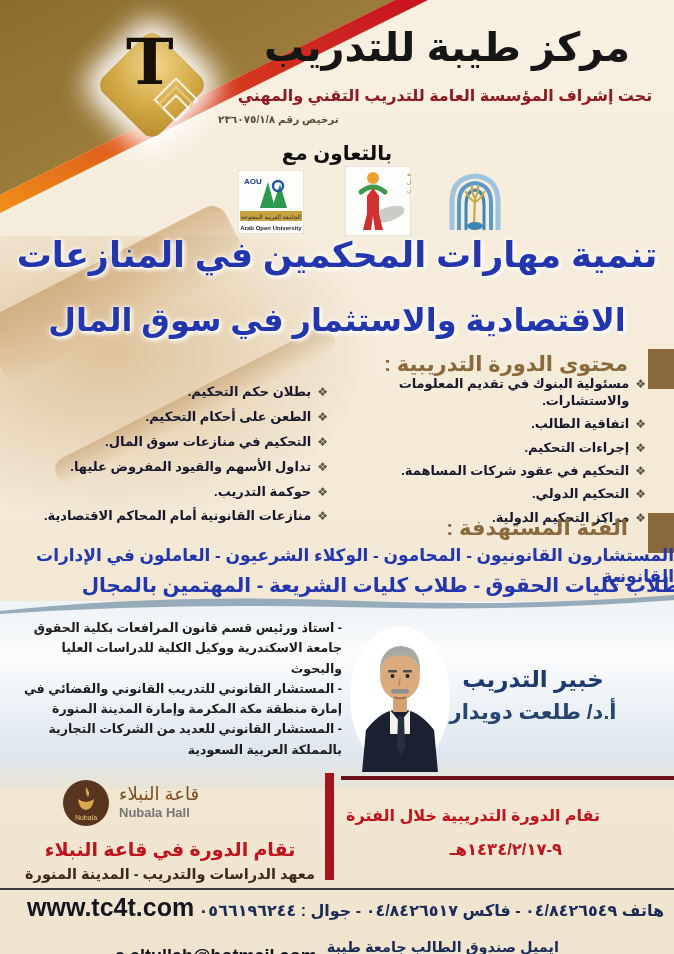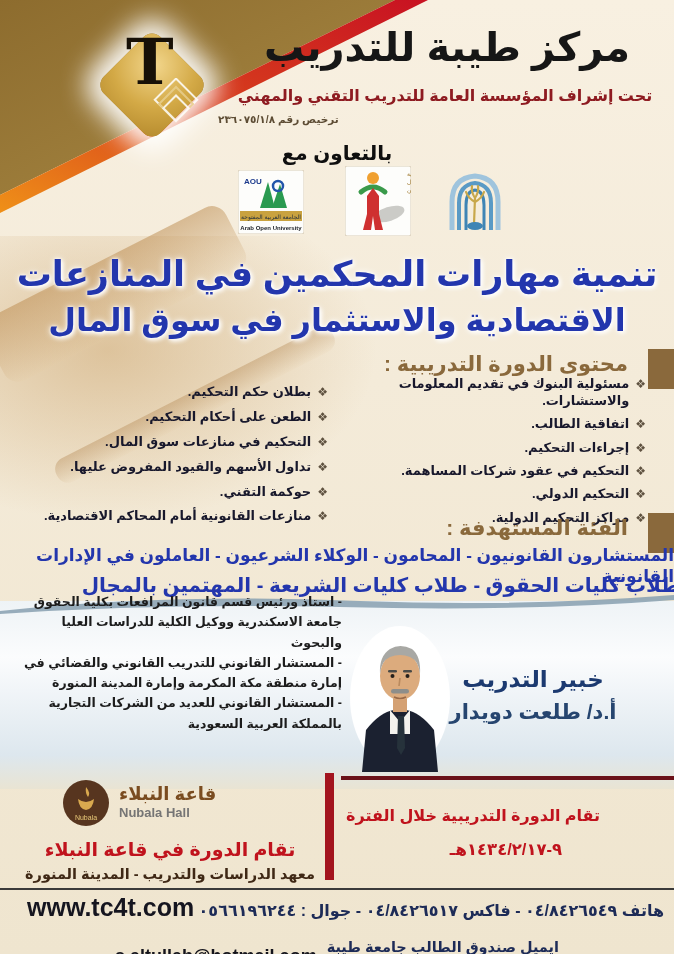--- a/index.html
+++ b/index.html
@@ -23,21 +23,21 @@
   .coop{left:0;top:141px;width:674px;text-align:center;direction:rtl;
     font-size:20px;font-weight:800;color:#0f0f0f;}
   
   .gavel{left:-30px;top:236px;width:430px;height:300px;
     background:radial-gradient(ellipse at 32% 38%,rgba(198,155,95,.5),rgba(198,155,95,0) 65%);}
   .gbar1{left:-20px;top:258px;width:270px;height:72px;border-radius:16px;transform:rotate(-27deg);
     background:linear-gradient(180deg,rgba(186,136,74,.5),rgba(230,205,165,.15));}
   .gbar2{left:40px;top:392px;width:310px;height:26px;border-radius:12px;transform:rotate(-27deg);
     background:linear-gradient(180deg,rgba(176,130,75,.38),rgba(230,205,165,.1));}
   
-  .title1{left:0;top:254px;width:674px;text-align:center;direction:rtl;
+  .title1{left:0;top:235px;width:674px;text-align:center;direction:rtl;
     font-size:35px;font-weight:800;color:#2336ad;
     text-shadow:0 0 3px #fff,0 0 7px #fff,2px 2px 4px rgba(255,255,255,.95);}
   .title2{left:0;top:301px;width:674px;text-align:center;direction:rtl;
     font-size:32px;font-weight:800;color:#2336ad;
     text-shadow:0 0 3px #fff,0 0 7px #fff,2px 2px 4px rgba(255,255,255,.95);}
   
   .hblock{right:0;width:26px;background:#8a693c;}
   .hb1{top:349px;height:40px;}
   .hb2{top:513px;height:40px;}
   .shead{right:46px;direction:rtl;font-size:21px;font-weight:800;color:#8a693c;}
@@ -51,31 +51,31 @@
     font-size:13px;font-weight:700;color:#18182c;line-height:1.3;text-align:right;}
   .blt{color:#5f5240;font-size:12px;line-height:1.4;flex:0 0 auto;}
   
   .tline{left:0;width:674px;direction:rtl;font-weight:800;color:#2336ad;}
   .tl1{top:545px;font-size:17px;}
   .tl2{top:573px;font-size:20px;padding-left:6px;}
   
   .swoosh{left:0;top:589px;}
   .tband{left:0;top:601px;width:674px;height:188px;
     background:linear-gradient(180deg,#eef3f6 0%,#fbfcfd 30%,#dde7ee 82%,#e9e4d3 100%);}
-  .bio{left:10px;top:592px;width:332px;direction:rtl;text-align:right;
+  .bio{left:10px;top:618px;width:332px;direction:rtl;text-align:right;
     font-size:12.5px;font-weight:700;color:#1c1c1c;line-height:1.62;}
   .bio p{margin:0;}
   .photo{left:348px;top:614px;}
   .tr-label{right:36px;top:666px;width:210px;text-align:center;direction:rtl;
     font-size:23px;font-weight:800;color:#1c3a70;}
   .tr-name{right:24px;top:700px;width:234px;text-align:center;direction:rtl;
     font-size:21px;font-weight:700;color:#26456f;}
   
   .nubala{left:62px;top:779px;display:flex;align-items:center;gap:9px;}
-  .nub-ar{font-size:18px;font-weight:700;color:#7a4c20;direction:rtl;line-height:1.1;}
+  .nub-ar{font-size:18px;font-weight:400;color:#7a4c20;direction:rtl;line-height:1.1;}
   .nub-en{font-size:13px;font-weight:700;color:#757575;line-height:1.2;}
   .vline1{left:14px;top:838px;width:312px;text-align:center;direction:rtl;
     font-size:19px;font-weight:800;color:#c0131d;}
   .vline2{left:14px;top:866px;width:312px;text-align:center;direction:rtl;
     font-size:14.5px;font-weight:800;color:#3f2815;}
   .redbar{left:325px;top:773px;width:9px;height:107px;background:#a3141e;}
   .dash-top{left:341px;top:776px;width:333px;height:4px;background:#6b1118;}
   .sline1{left:346px;top:806px;width:320px;text-align:left;direction:rtl;
     font-size:16px;font-weight:800;color:#c0131d;}
   .sdate{left:346px;top:840px;width:320px;text-align:center;direction:rtl;
@@ -205,21 +205,21 @@
     <div class="b-item">
         <span class="blt">❖</span>
         <span>التحكيم في منازعات سوق المال.</span>
       </div>
     <div class="b-item">
         <span class="blt">❖</span>
         <span>تداول الأسهم والقيود المفروض عليها.</span>
       </div>
     <div class="b-item">
         <span class="blt">❖</span>
-        <span>حوكمة التقني.</span>
+        <span>حوكمة التدريب.</span>
       </div>
     <div class="b-item">
         <span class="blt">❖</span>
         <span>منازعات القانونية أمام المحاكم الاقتصادية.</span>
       </div>
   </div>
 
   <div class="abs hblock hb2"></div>
   <div class="abs shead sh2">الفئة المستهدفة :</div>
   <div class="abs tline tl1">المستشارون القانونيون - المحامون - الوكلاء الشرعيون - العاملون في الإدارات القانونية</div>

